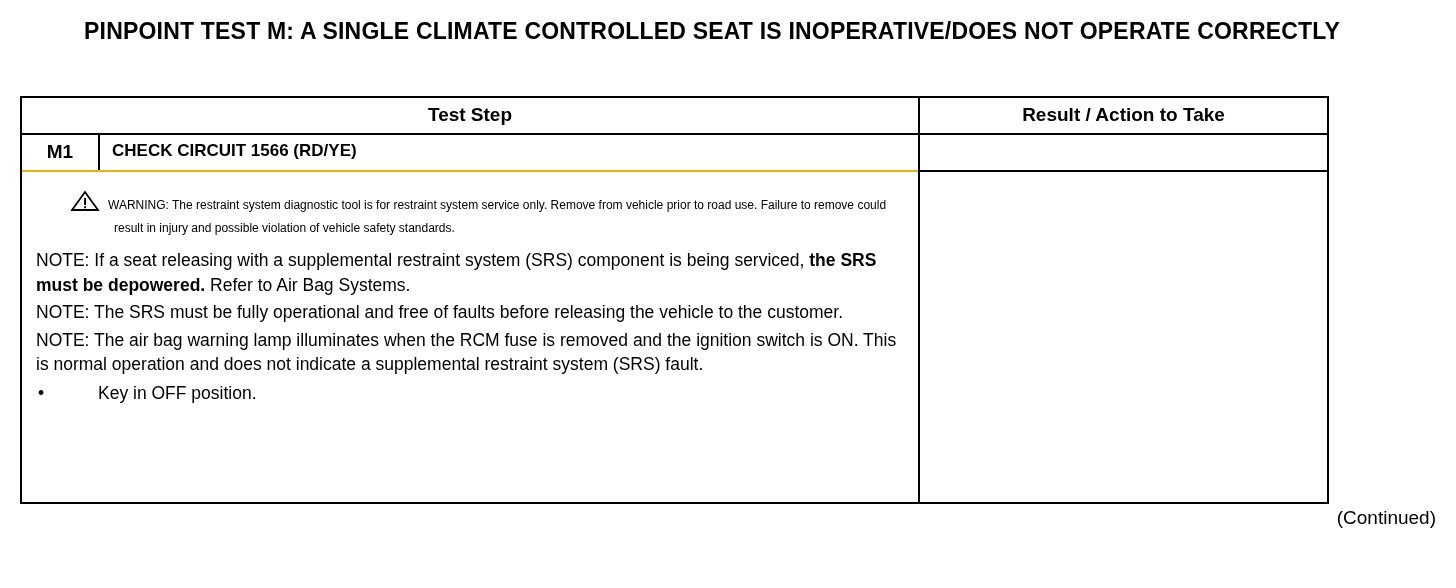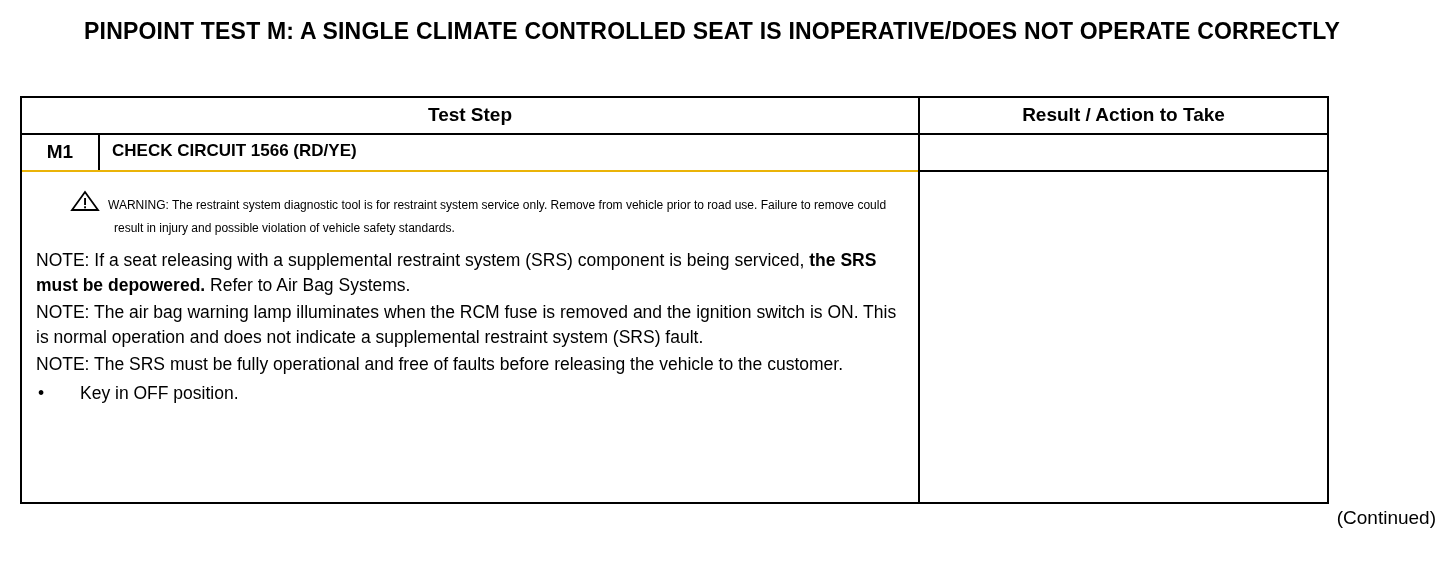--- a/index.html
+++ b/index.html
@@ -132,21 +132,21 @@
     margin: 4px 0 0 0;
     padding-left: 22px;
     position: relative;
   }
   .bullet-dot {
     position: absolute;
     left: 2px;
     top: 0;
   }
   .bullet-text {
-    margin-left: 22px;
+    margin-left: 40px;
     text-align: right;
   }
   .continued {
     position: absolute;
     right: 20px;
     top: 507px;
     font-size: 19px;
   }
 </style>
 </head>
@@ -189,26 +189,26 @@
           </span>
         </div>
 
         <div class="note-block">
           <span class="note-label">NOTE:</span>
           <span>If a seat releasing with a supplemental restraint system (SRS) component is being serviced, </span><span class="note-strong">the SRS must be depowered.</span><span> Refer to Air Bag Systems.</span>
         </div>
 
         <div class="note-block">
           <span class="note-label">NOTE:</span>
-          <span>The air bag warning lamp illuminates when the RCM fuse is removed and the ignition switch is ON. This is normal operation and does not indicate a supplemental restraint system (SRS) fault.</span>
+          <span>The SRS must be fully operational and free of faults before releasing the vehicle to the customer.</span>
         </div>
 
         <div class="note-block">
           <span class="note-label">NOTE:</span>
-          <span>The SRS must be fully operational and free of faults before releasing the vehicle to the customer.</span>
+          <span>The air bag warning lamp illuminates when the RCM fuse is removed and the ignition switch is ON. This is normal operation and does not indicate a supplemental restraint system (SRS) fault.</span>
         </div>
 
         <div class="bullet-line">
           <span class="bullet-dot">•</span>
           <span class="bullet-text">Key in OFF position.</span>
         </div>
 
       </div>
       <div class="body-result"></div>
     </div>

